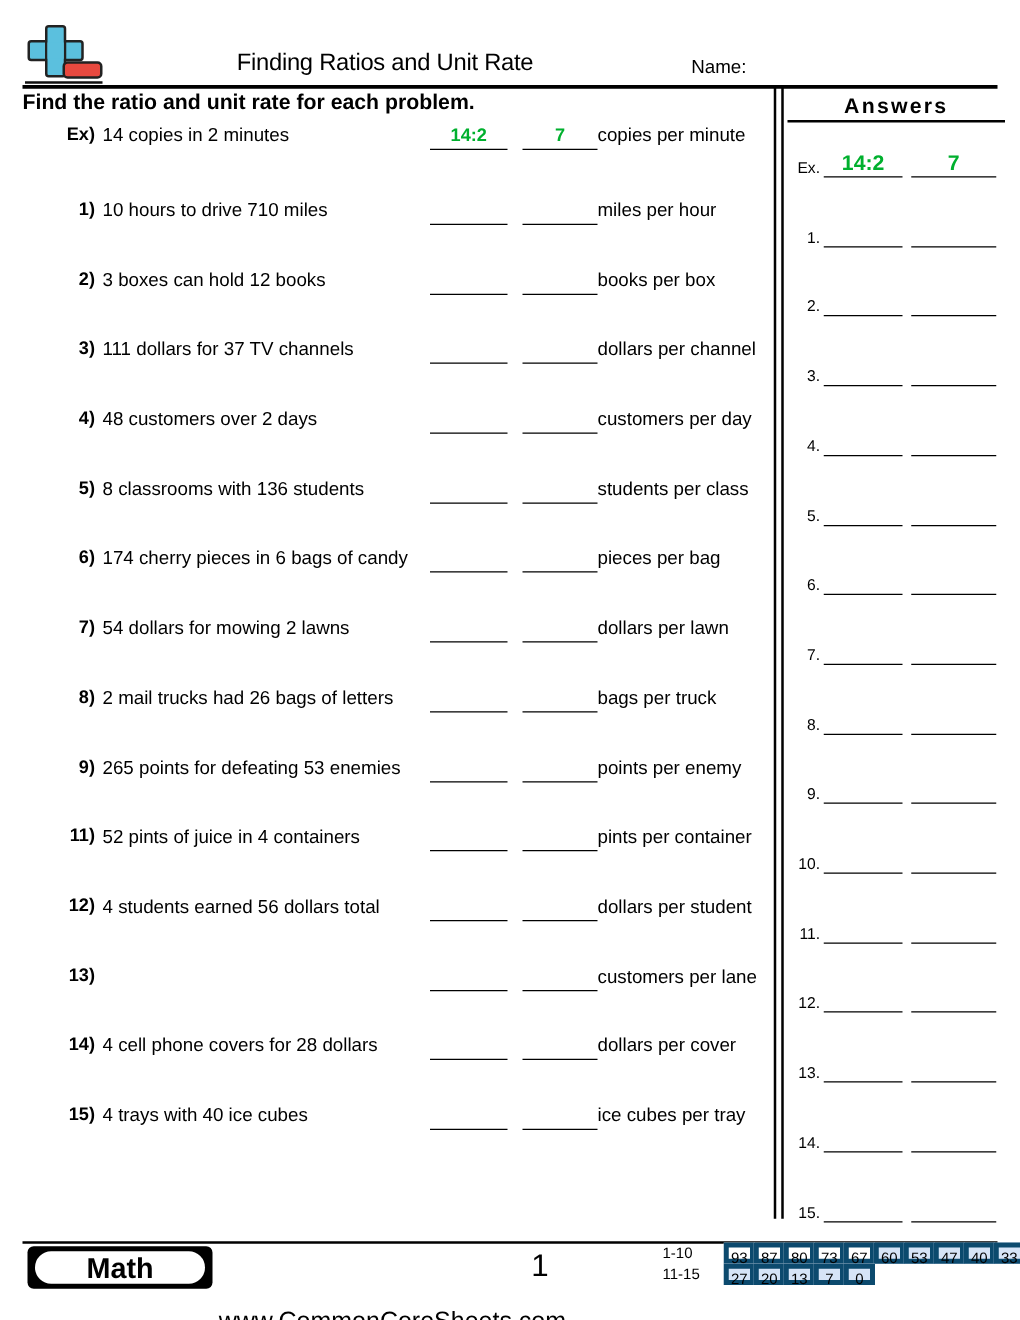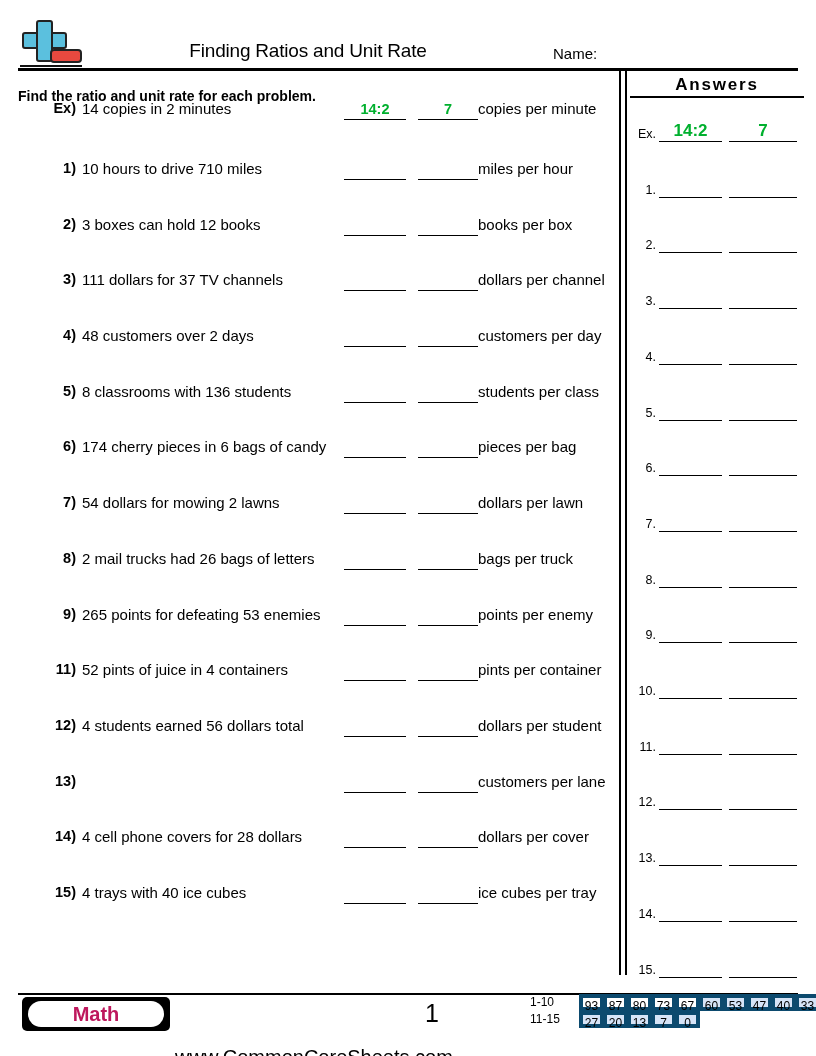--- a/index.html
+++ b/index.html
@@ -82,22 +82,22 @@
   #header-rule {
     position: absolute;
     left: 18px; top: 68px;
     width: 780px; height: 3px;
     background: #000;
   }
 
   
   #instruction {
     position: absolute;
-    left: 18px; top: 88px;
-    font-size: 14px;
+    left: 18px; top: 72px;
+    font-size: 17px;
     font-weight: bold;
   }
 
   
   #problems {
     position: absolute;
     left: 0; top: 96px;
     width: 612px;
     padding-left: 20px;
   }
@@ -243,23 +243,23 @@
     border-radius: 5px;
   }
   #math-badge-inner {
     position: absolute;
     left: 6px; top: 4px;
     width: 136px; height: 26px;
     background: #fff;
     border-radius: 13px;
     text-align: center;
     line-height: 26px;
-    font-size: 20px;
-    font-weight: bold;
-    color: #be185d;
+    font-size: 23px;
+    font-weight: bold;
+    color: #000000;
   }
   #site-url {
     position: absolute;
     left: 175px; top: 1046px;
     font-size: 20px;
   }
   #page-number {
     position: absolute;
     left: 425px; top: 999px;
     font-size: 25px;

